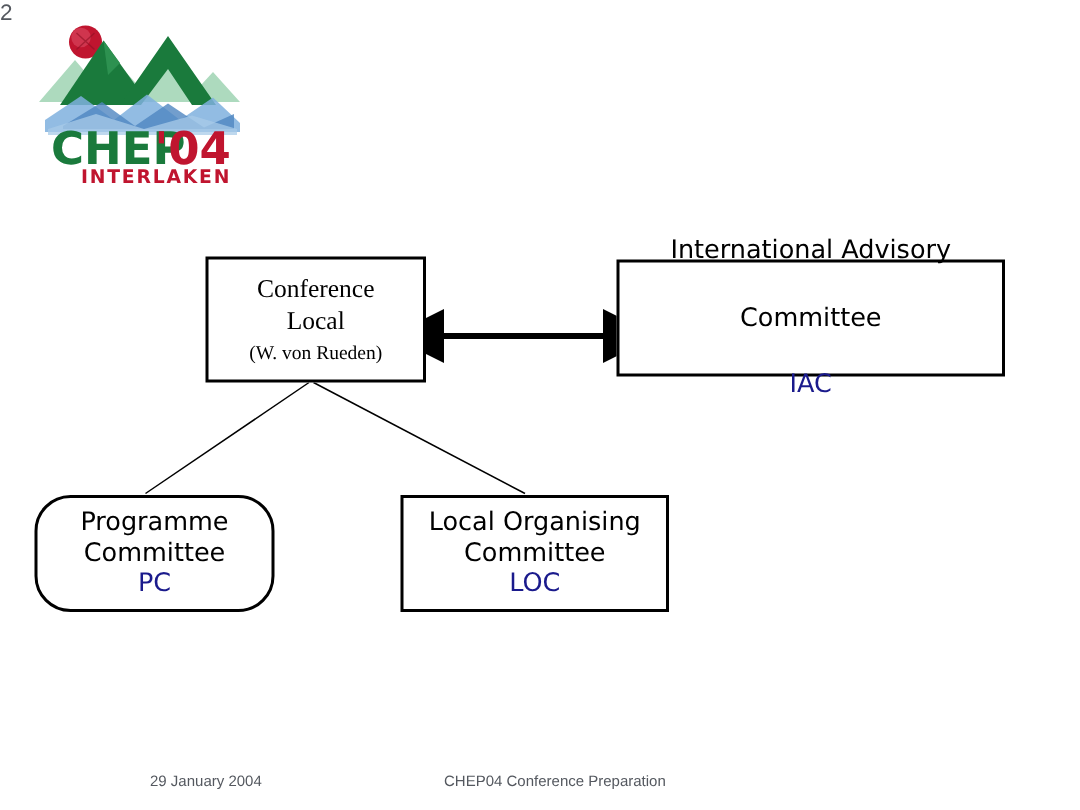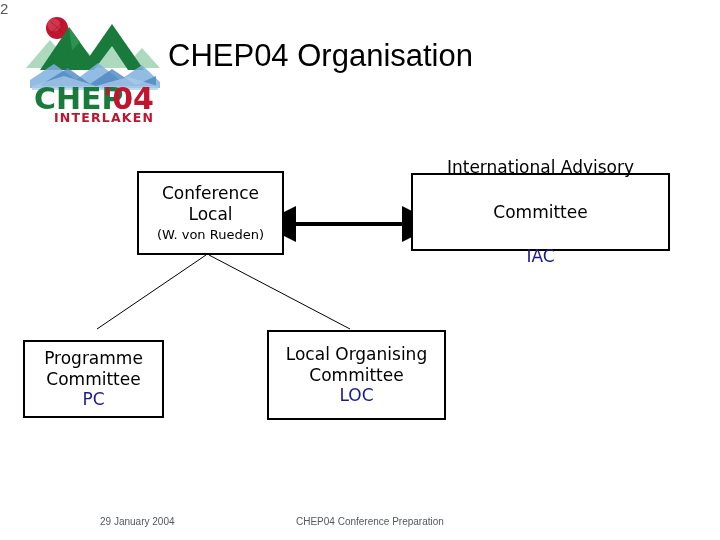--- a/index.html
+++ b/index.html
@@ -80,24 +80,24 @@
     display: block;
     font-size: 17px;
     color: #1a1a8c;
   }
   .node .sub {
     display: block;
     font-size: 13px;
     margin-top: 2px;
   }
 
-  #node-chair  { left: 137px; top: 171px; width: 147px; height: 84px; }
+  #node-chair  { left: 137px; top: 171px; width: 147px; height: 84px; font-family: Liberation Serif, serif; }
   #node-iac    { left: 411px; top: 173px; width: 259px; height: 78px; gap: 24px; }
-  #node-pc     { left: 23px;  top: 340px; width: 141px; height: 78px; }
-  #node-loc    { left: 267px; top: 330px; width: 179px; height: 90px; }
+  #node-pc     { left: 23px;  top: 330px; width: 160px; height: 78px; border-radius: 24px; }
+  #node-loc    { left: 267px; top: 330px; width: 179px; height: 78px; }
 
   
   #connectors {
     position: absolute;
     left: 0; top: 0;
     width: 720px; height: 540px;
     z-index: 1;
   }
 
   
@@ -141,21 +141,20 @@
       <path d="M6 74 L30 58 L52 74 L74 57 L96 74 L118 59 L136 76 L136 82 L6 82 Z" fill="#7fb0de" opacity="0.85"></path>
       <path d="M18 78 L44 62 L66 78 L88 63 L112 79 L132 70 L132 80 L18 80 Z" fill="#4f86c0" opacity="0.8"></path>
       <path d="M8 80 L40 70 L72 80 L104 71 L134 80 L134 84 L8 84 Z" fill="#a8cbe8" opacity="0.75"></path>
 
       <text class="logo-text-chep" x="10" y="103" fill="#1a7a3c">CHEP</text>
       <text class="logo-text-chep" x="79" y="103" fill="#c0152f">'04</text>
       <text class="logo-text-inter" x="30" y="116" fill="#c0152f">INTERLAKEN</text>
     </svg>
   </div>
 
-  <div id="title">CHEP04 Organisation</div>
 
   <svg id="connectors" width="720" height="540" viewBox="0 0 720 540" xmlns="http://www.w3.org/2000/svg">
     <defs>
       <marker id="arrL" markerWidth="9" markerHeight="9" refX="8" refY="4.5" orient="auto" markerUnits="strokeWidth">
         <path d="M9,0 L9,9 L0,4.5 Z" fill="#000000"></path>
       </marker>
       <marker id="arrR" markerWidth="9" markerHeight="9" refX="1" refY="4.5" orient="auto" markerUnits="strokeWidth">
         <path d="M0,0 L0,9 L9,4.5 Z" fill="#000000"></path>
       </marker>
     </defs>

